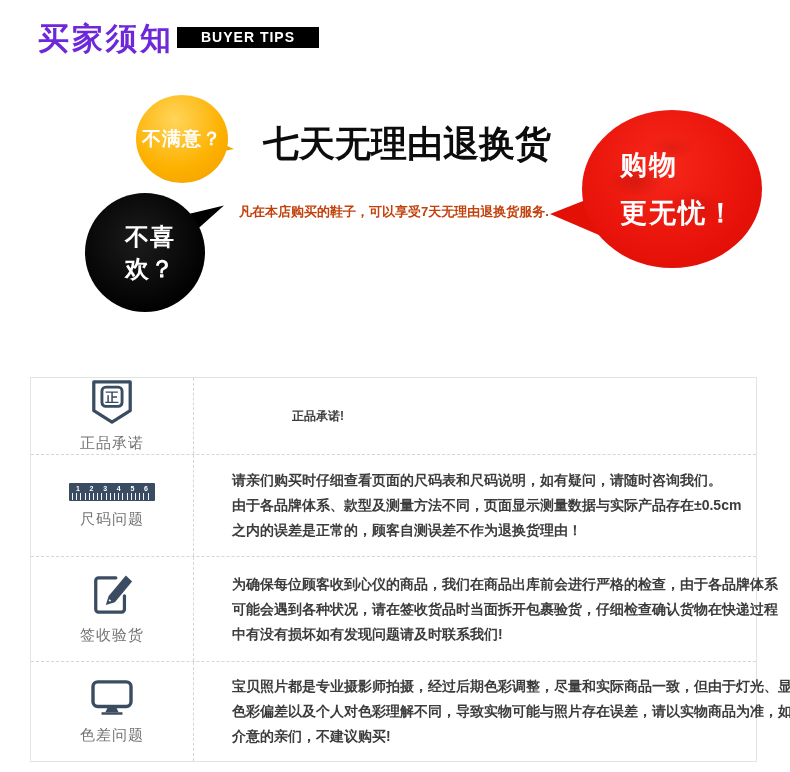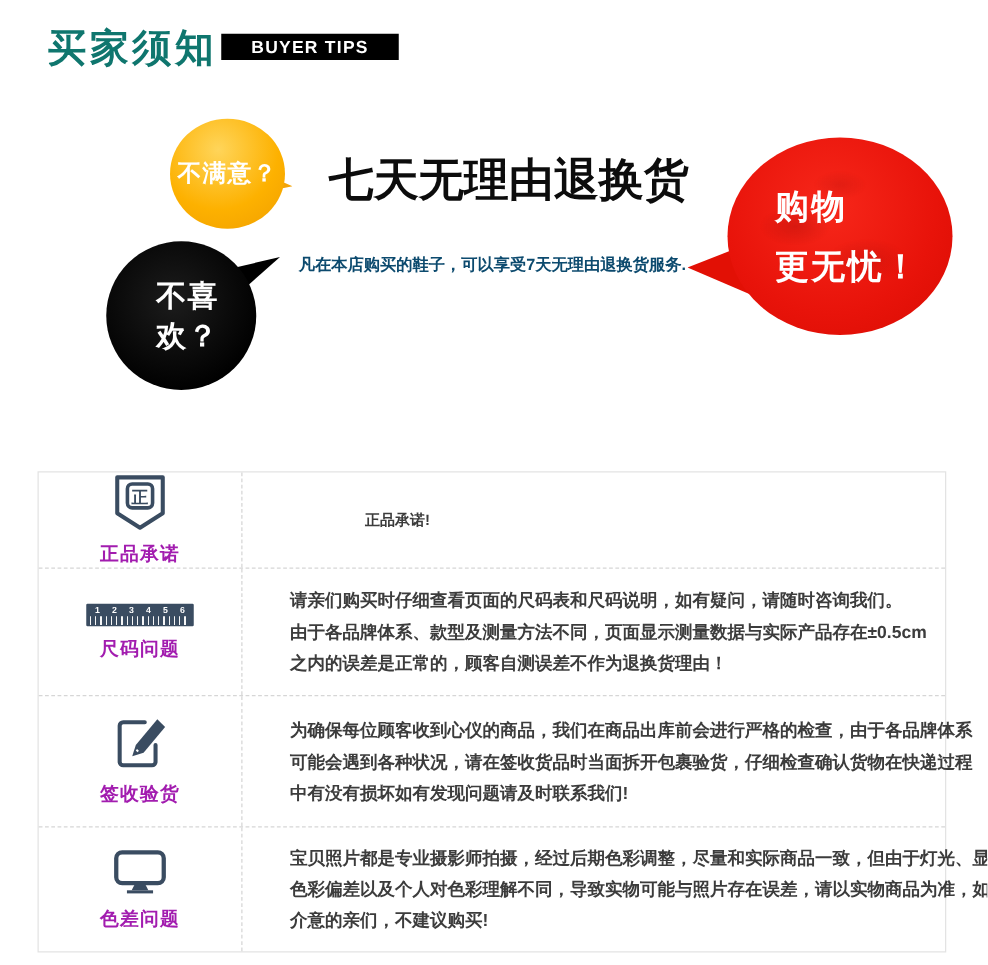--- a/index.html
+++ b/index.html
@@ -6,21 +6,21 @@
   html,body { background:#fff; }
   body { font-family:"Liberation Sans","DejaVu Sans",sans-serif; }
   .canvas {
     position:relative; width:790px; height:772px; background:#fff;
     overflow:hidden; margin:0 auto; color:#000;
   }
 
   
   .page-title {
     position:absolute; left:38px; top:18px;
-    font-size:31px; font-weight:900; letter-spacing:3px; color:#0f766e;
+    font-size:31px; font-weight:900; letter-spacing:3px; color:#6d28d9;
   }
   .badge {
     position:absolute; left:177px; top:27px; height:21px;
     background:var(--ink); color:#fff; font-size:14px; font-weight:bold;
     letter-spacing:1px; line-height:21px; padding:0 24px;
   }
 
   
   .bubble { position:absolute; display:flex; align-items:center; justify-content:center; }
   .bubble-yellow {
@@ -42,21 +42,21 @@
     background:#000; clip-path:polygon(100% 8%, 0 42%, 28% 100%);
   }
   .bubble-black .bubble-text { color:#fff; font-size:24px; font-weight:bold; letter-spacing:1px;margin-left:40px; }
 
   .promo-heading {
     position:absolute; left:263px; top:120px; width:290px;
     font-size:36px; font-weight:900; letter-spacing:0px; color:#0c0c0c; white-space:nowrap;
   }
   .promo-subtitle {
     position:absolute; left:239px; top:203px;
-    font-size:13px; font-weight:bold; color:#0c4a6e; white-space:nowrap;
+    font-size:13px; font-weight:bold; color:#c2410c; white-space:nowrap;
   }
 
   .bubble-red {
     left:582px; top:110px; width:180px; height:158px; border-radius:50%;
     background:radial-gradient(circle at 45% 35%, #f7271a 0%, var(--accent-red) 60%, #d80b02 100%);
     flex-direction:column; align-items:flex-start; justify-content:center;
   }
   .bubble-red::after { 
     content:""; position:absolute; inset:0; border-radius:50%;
     background:
@@ -77,21 +77,21 @@
     border:1px solid var(--border-gray); display:flex; flex-direction:column;
   }
   .t-row { display:flex; width:100%; }
   .t-row + .t-row { border-top:1px dashed #d6d6d6; }
   .t-row-1 { height:76px; } .t-row-2 { height:102px; } .t-row-3 { height:105px; } .t-row-4 { flex:1; }
   .cell-left {
     width:163px; flex:0 0 163px; border-right:1px dashed #d6d6d6;
     display:flex; flex-direction:column; align-items:center; justify-content:center; gap:9px;
     color:var(--icon-navy);
   }
-  .cell-label { font-size:15px; font-weight:bold; color:#a21caf; letter-spacing:1px; }
+  .cell-label { font-size:15px; font-weight:normal; color:#737373; letter-spacing:1px; }
   .cell-right {
     flex:1; display:flex; flex-direction:column; justify-content:center;
     padding:6px 18px 6px 38px; color:var(--text-dark);
   }
   .cell-right .line { font-size:14px; font-weight:bold; line-height:25px; white-space:nowrap; }
   .cell-right.single .line { padding-left:60px; font-size:12px; }
 
   
   .ruler { width:86px; height:18px; background:var(--icon-navy); border-radius:1px; padding-top:2px; }
   .ruler-numbers { display:flex; justify-content:space-between; padding:0 7px; }

